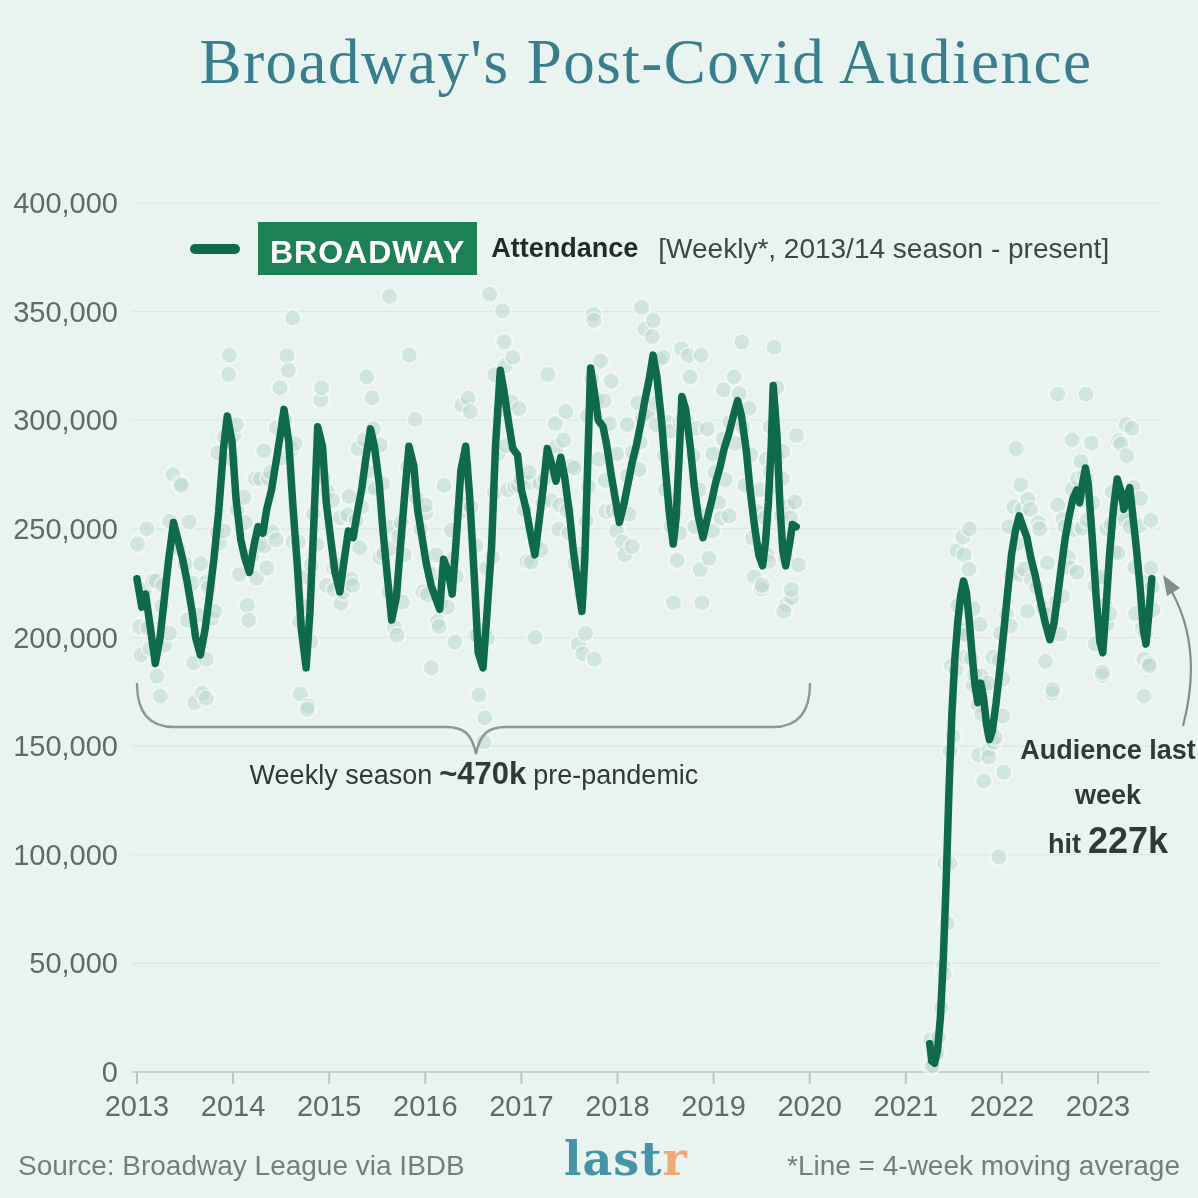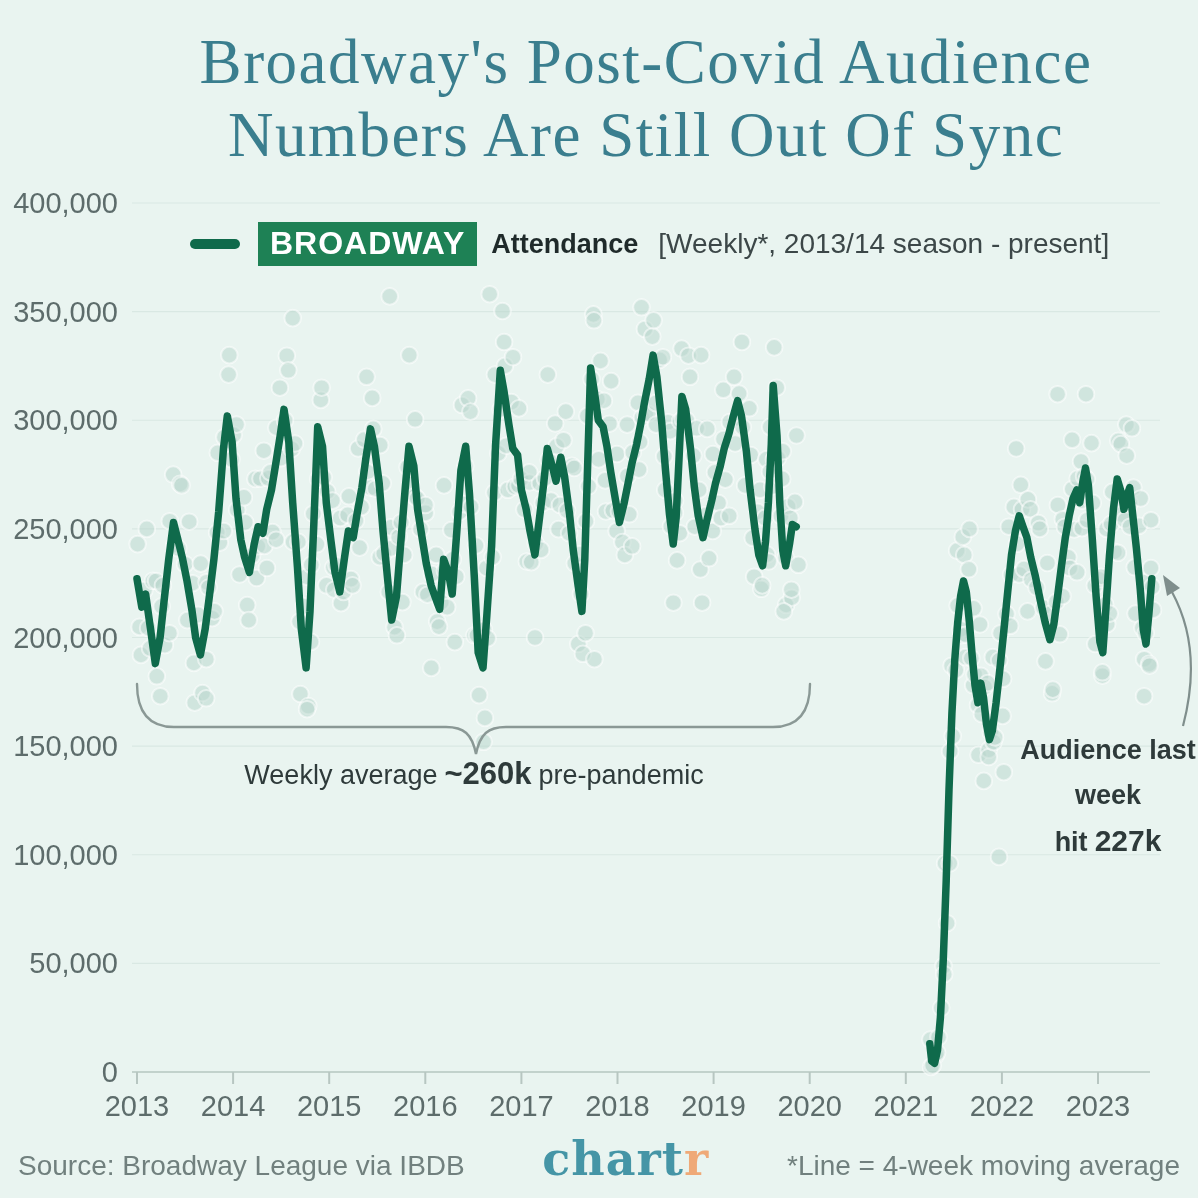--- a/index.html
+++ b/index.html
@@ -6,44 +6,44 @@
   body{font-family:"Liberation Sans",sans-serif;}
   .stage{position:relative;width:1198px;height:1198px;background:#e9f4f0;overflow:hidden;}
 
   .title{position:absolute;top:26px;left:0;width:100%;text-align:center;
          font-family:"Liberation Serif",serif;font-weight:400;color:#3a7e8e;
          font-size:63px;line-height:1.16;letter-spacing:1.5px;margin:0;padding-left:47px;}
 
   .legend{position:absolute;left:190px;top:222px;display:flex;align-items:center;}
   .legend .swatch{width:50px;height:10px;border-radius:5px;background:#0f6a4b;margin-right:18px;}
   .legend .badge{background:#1e8155;color:#fff;font-weight:700;font-size:32px;
-                 letter-spacing:1px;padding:5px 12px 7px;line-height:1;}
+                 letter-spacing:1px;padding:14px 12px 7px;line-height:1;}
   .legend .series{font-size:27px;font-weight:700;color:#1f2a2a;margin-left:14px;}
   .legend .detail{font-size:28px;font-weight:400;color:#3c4748;margin-left:20px;}
 
   svg#chart{position:absolute;left:0;top:0;}
 
   .anno-brace{position:absolute;left:214px;top:756px;width:520px;text-align:center;
               color:#2e3a3a;font-size:27px;}
   .anno-brace b{font-size:31px;margin:0 7px;}
   .anno-latest{position:absolute;left:1018px;top:728px;width:180px;text-align:center;
                color:#2e3a3a;font-size:27px;line-height:45px;font-weight:bold;}
-  .anno-latest b{font-size:30px;margin-left:7px;}
+  .anno-latest b{font-size:36px;margin-left:7px;}
 
   .footer{position:absolute;left:18px;right:18px;bottom:12px;display:flex;
           justify-content:space-between;align-items:baseline;color:#71807e;font-size:28px;gap:20px;}
   .logo{font-family:"DejaVu Serif",serif;font-weight:700;font-size:46px;color:#4595a6;letter-spacing:1px;}
   .logo .r{color:#efa977;}
 </style>
 </head>
 <body>
 
 <div class="stage">
 
-  <h1 class="title"><span>Broadway's Post-Covid Audience</span><br><span>Numbers Are Still Out Of Sync</span></h1>
+  <h1 class="title"><span>Broadway's Post-Covid Audience</span><br></h1>
 
   <svg id="chart" width="1198" height="1198" viewBox="0 0 1198 1198">
     <g id="grid-layer">
         <line x1="132" x2="1150" y1="1072" y2="1072" stroke="#c2d2cc" stroke-width="1.8"></line>
         <text x="118" y="1082" text-anchor="end" fill="#5d6c6b" font-size="29">0</text>
         <line x1="132" x2="1160" y1="963.375" y2="963.375" stroke="#d9e8e3" stroke-width="1.2"></line>
         <text x="118" y="973.375" text-anchor="end" fill="#5d6c6b" font-size="29">50,000</text>
         <line x1="132" x2="1160" y1="854.75" y2="854.75" stroke="#d9e8e3" stroke-width="1.2"></line>
         <text x="118" y="864.75" text-anchor="end" fill="#5d6c6b" font-size="29">100,000</text>
         <line x1="132" x2="1160" y1="746.125" y2="746.125" stroke="#d9e8e3" stroke-width="1.2"></line>
@@ -560,27 +560,27 @@
   </svg>
 
   <div class="legend">
     <span class="swatch"></span>
     <span class="badge">BROADWAY</span>
     <span class="series">Attendance</span>
     <span class="detail">[Weekly*, 2013/14 season - present]</span>
   </div>
 
   <div class="anno-brace">
-    <span>Weekly average</span><b>~260k</b><span>pre-pandemic</span>
+    <span>Weekly season</span><b>~470k</b><span>pre-pandemic</span>
   </div>
 
   <div class="anno-latest">
     <div>Audience last</div>
     <div><span>week hit</span><b>227k</b></div>
   </div>
 
   <div class="footer">
     <span>Source: Broadway League via IBDB</span>
-    <span class="logo"><span>chart</span><span class="r">r</span></span>
+    <span class="logo"><span>last</span><span class="r">r</span></span>
     <span>*Line = 4-week moving average</span>
   </div>
 
 </div>
 
 </body></html>

